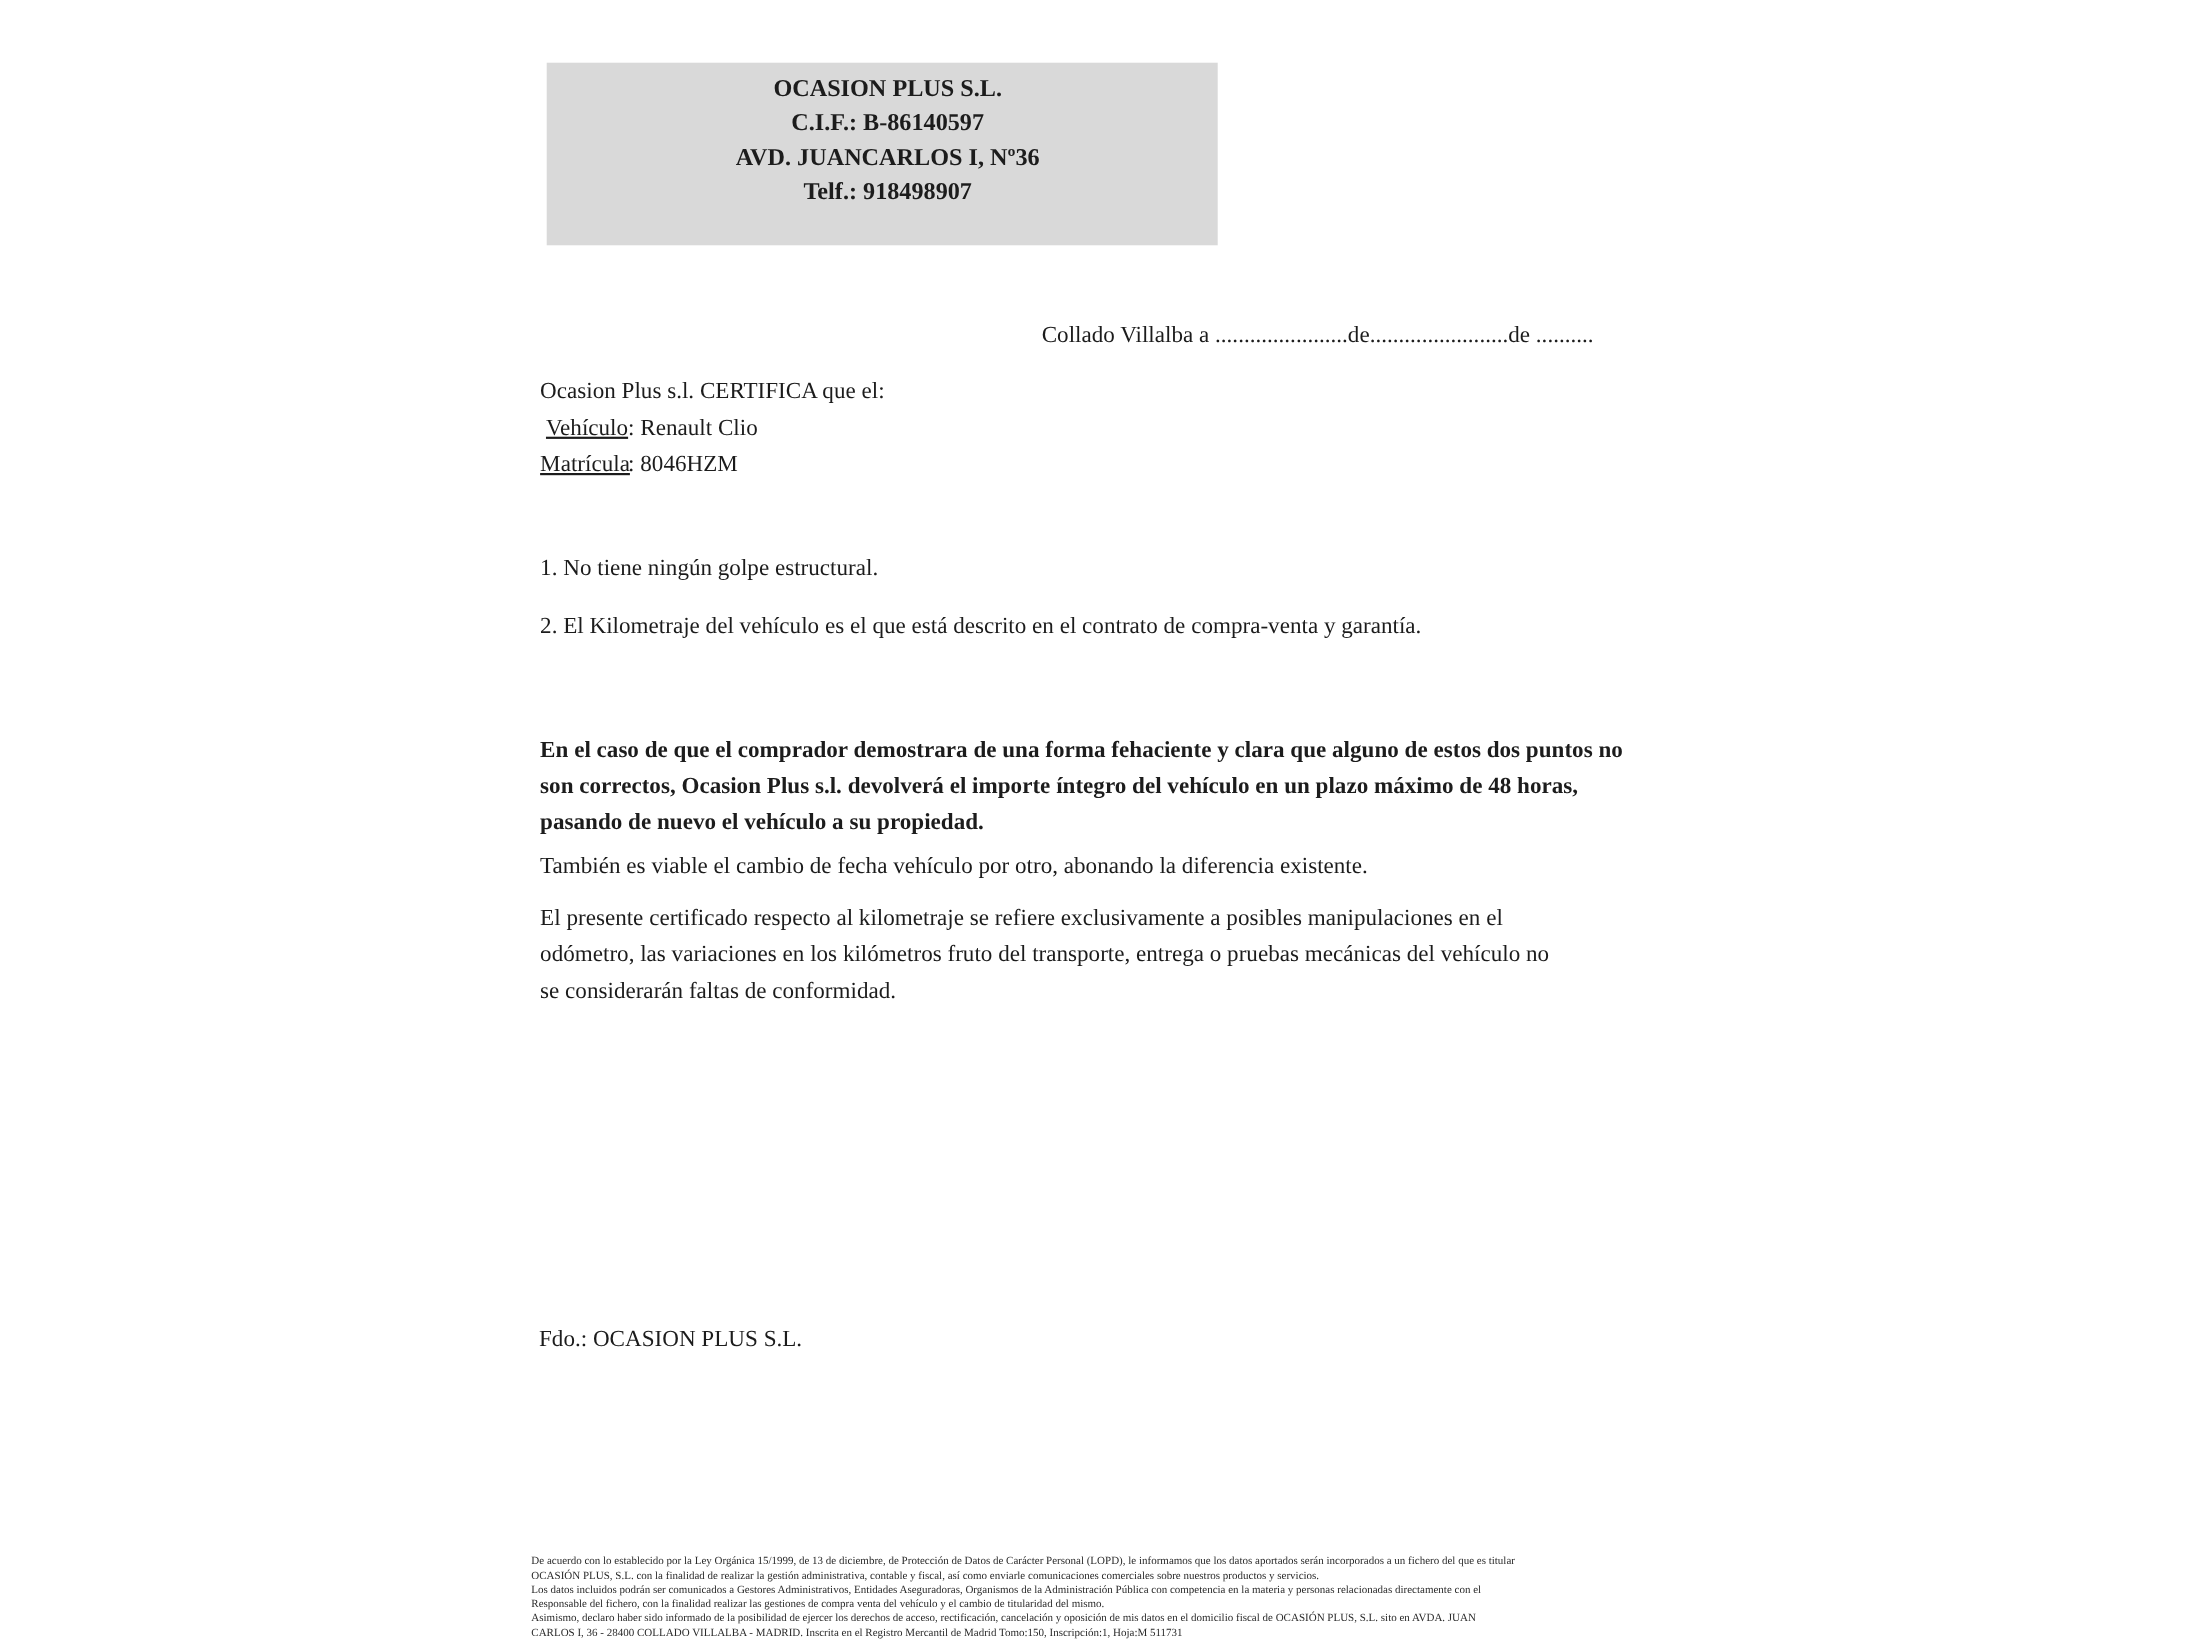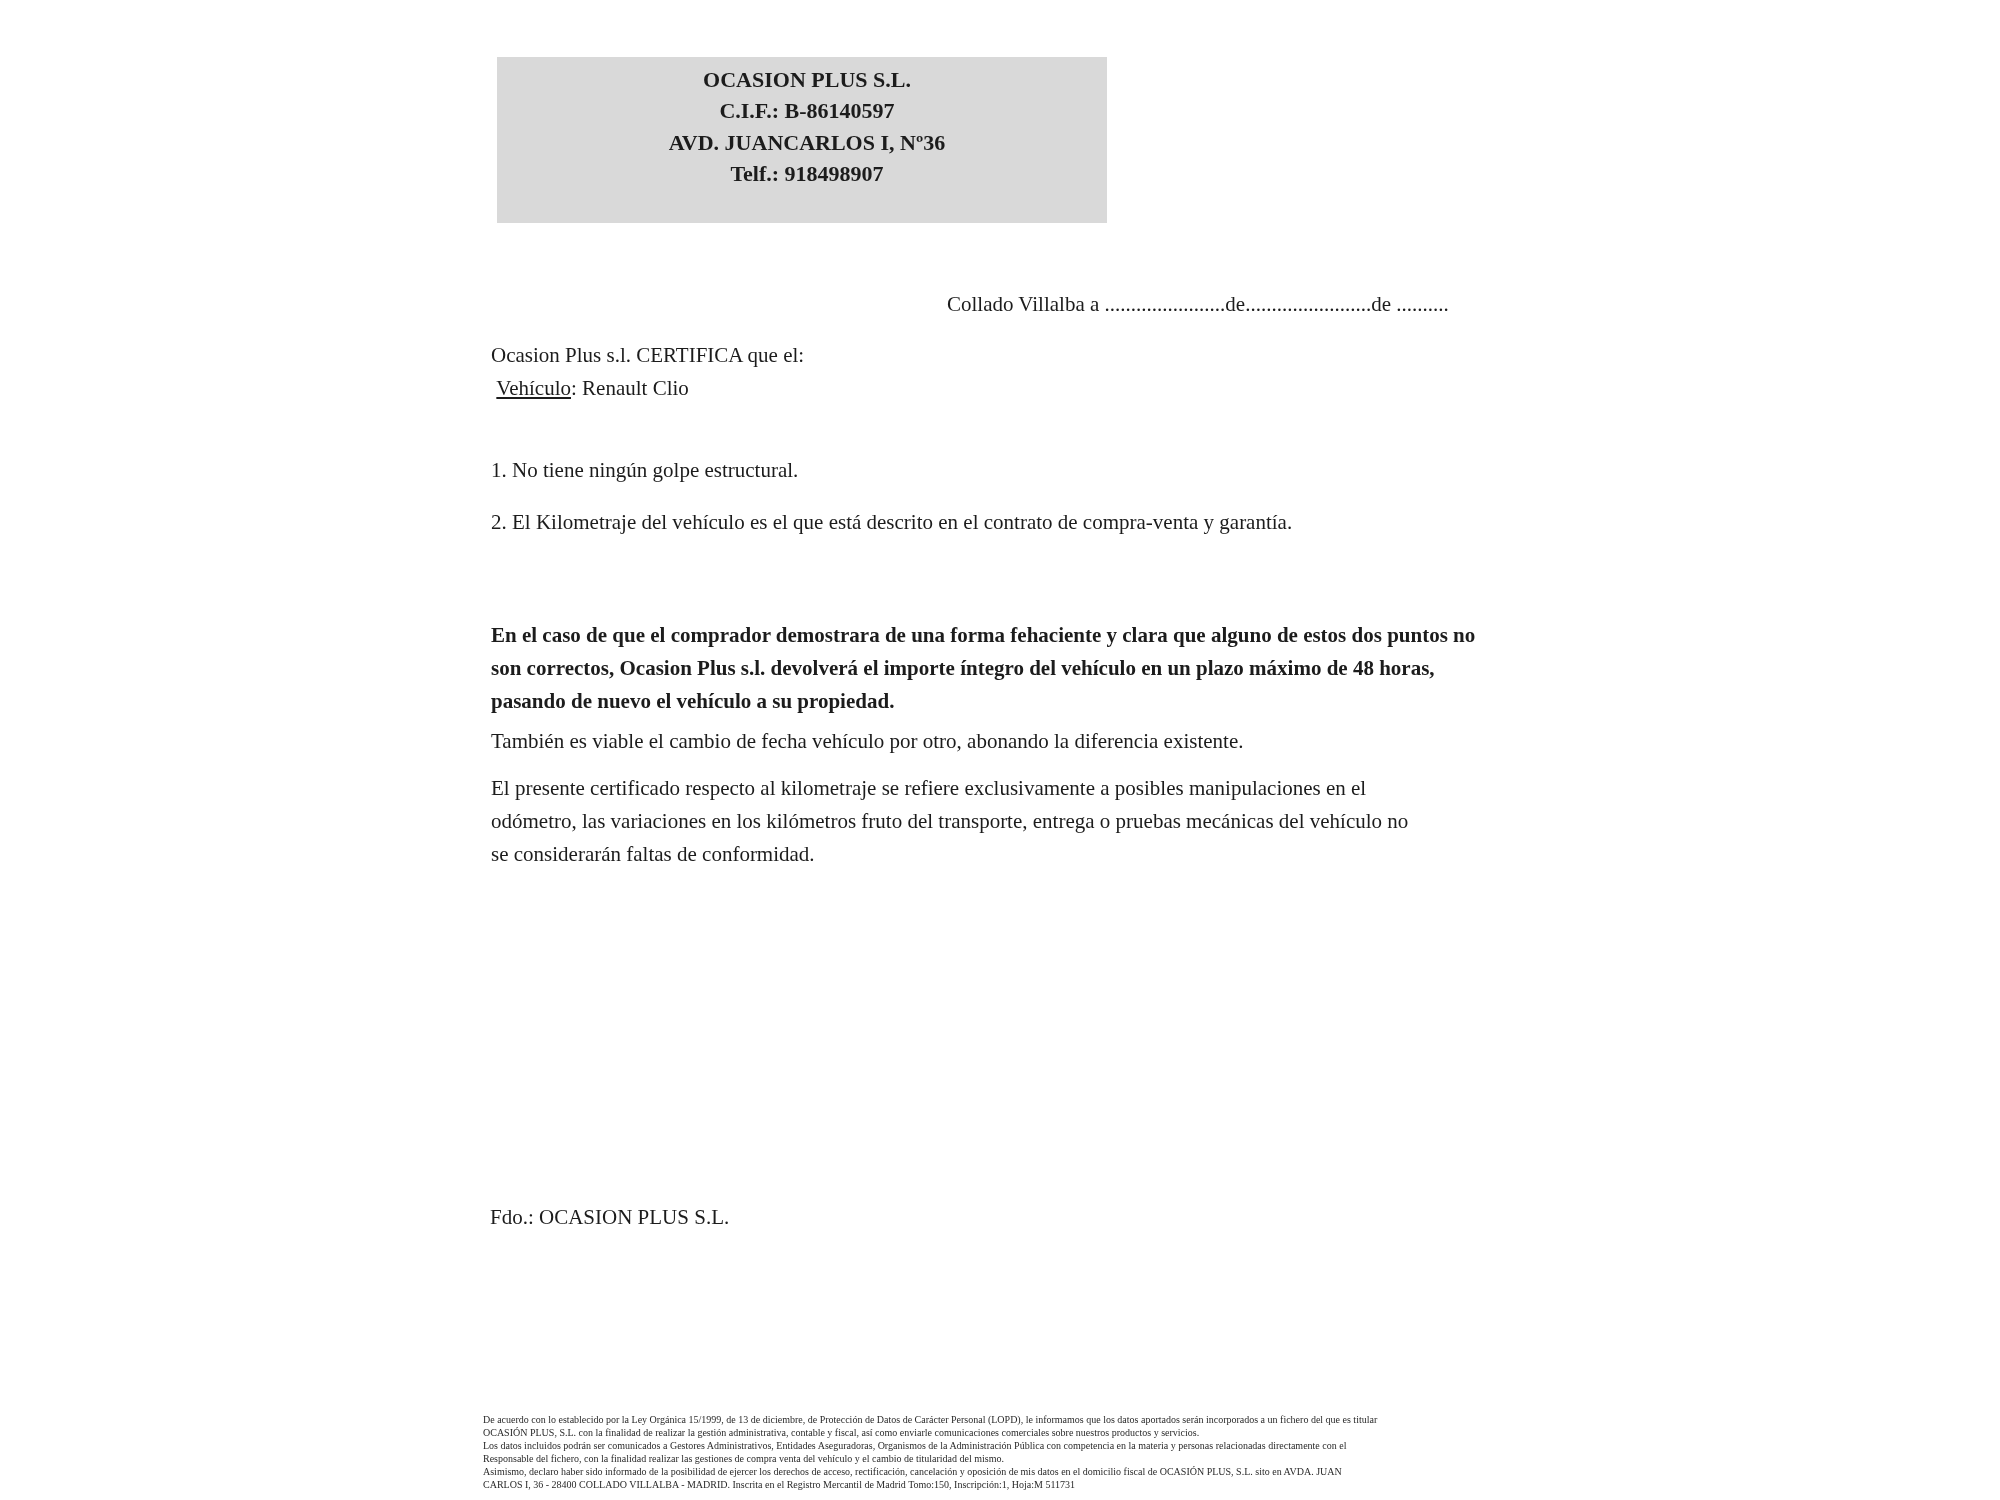--- a/index.html
+++ b/index.html
@@ -38,21 +38,21 @@
     position: absolute;
     left: 491px;
     top: 339px;
     width: 1045px;
     font-size: 21px;
     line-height: 33px;
   }
   .field-row { white-space: nowrap; }
   .field-label-wrap { display: inline-block; width: 80px; text-align: right; }
   .u { text-decoration: underline; }
-  .pt1 { margin-top: 49px; }
+  .pt1 { margin-top: 62px; }
   .pt2 { margin-top: 19px; }
   .para { white-space: pre-line; }
   .para1 { margin-top: 80px; font-weight: bold; }
   .para2 { margin-top: 7px; }
   .para3 { margin-top: 17px; }
   .para4 { margin-top: 14px; }
   .signature {
     position: absolute;
     left: 490px;
     top: 1205px;
@@ -83,20 +83,23 @@
   </div>
 
   <div class="date-line">Collado Villalba a .......................de........................de ..........</div>
 
   <div class="main">
     <div>Ocasion Plus s.l. CERTIFICA que el:</div>
 
     <div class="field-row">
       <span class="field-label-wrap"><span class="u">Vehículo</span></span><span>: Renault Clio</span>
     </div>
+    <div class="field-row">
+      <span class="field-label-wrap"><span class="u">Matrícula</span></span><span>: 8046HZM</span>
+    </div>
 
     <div class="pt1">1. No tiene ningún golpe estructural.</div>
     <div class="pt2">2. El Kilometraje del vehículo es el que está descrito en el contrato de compra-venta y garantía.</div>
 
     <div class="para para1">En el caso de que el comprador demostrara de una forma fehaciente y clara que alguno de estos dos puntos no
 son correctos, Ocasion Plus s.l. devolverá el importe íntegro del vehículo en un plazo máximo de 48 horas,
 pasando de nuevo el vehículo a su propiedad.</div>
     <div class="para para2">También es viable el cambio de fecha vehículo por otro, abonando la diferencia existente.</div>
     <div class="para para4">El presente certificado respecto al kilometraje se refiere exclusivamente a posibles manipulaciones en el
 odómetro, las variaciones en los kilómetros fruto del transporte, entrega o pruebas mecánicas del vehículo no

